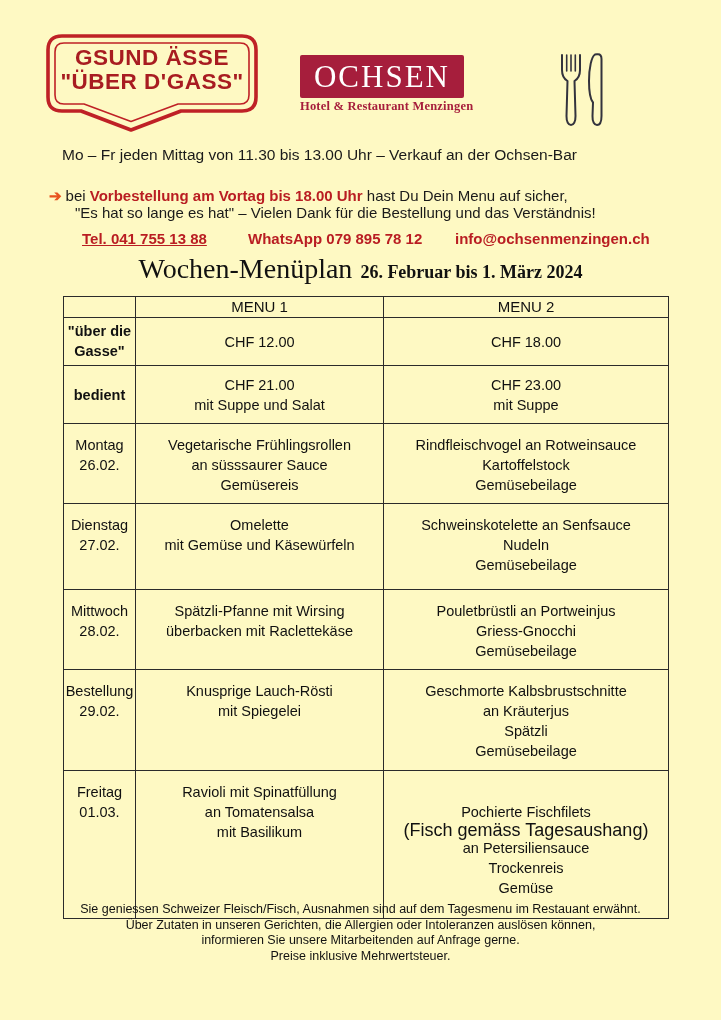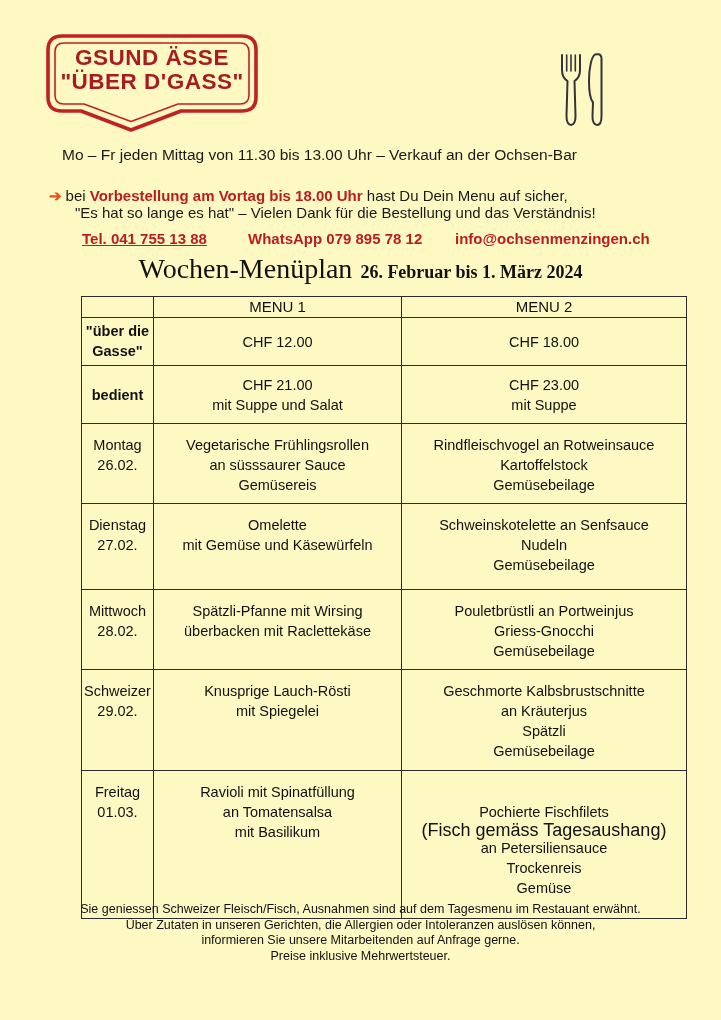--- a/index.html
+++ b/index.html
@@ -46,21 +46,21 @@
   .c-wa{left:248px;}
   .c-mail{left:455px;}
   
   .title{position:absolute;left:0;top:253px;width:721px;text-align:center;white-space:nowrap;color:#111;font-family:Liberation Serif, serif;}
   .title .main{font-size:28px;font-weight:normal;}
   .title .dates{font-size:18px;font-weight:bold;margin-left:8px;}
   
   table.menu{
     position:absolute;left:63px;top:296px;width:605px;
     border-collapse:collapse;table-layout:fixed;
-    font-size:14.5px;color:#111;margin-left:18px;
+    font-size:14.5px;color:#111;
   }
   table.menu td{
     border:1.5px solid #2b2b2b;
     padding:0;vertical-align:middle;text-align:center;
     white-space:pre-line;line-height:20px;overflow:hidden;
   }
   tr.hdr-row td{height:18px;font-size:15px;line-height:16px;padding:1px 0;}
   tr.r-gasse{height:48px;}
   tr.r-bedient{height:58px;}
   td.lbl{font-weight:bold;}
@@ -84,20 +84,24 @@
     <svg class="bubble-svg" width="218" height="102" viewBox="0 0 218 102">
       <path d="M 16 2 H 196 Q 210 2 210 16 V 63 Q 210 77 196 77 H 135 L 85 96 L 35 77 H 16 Q 2 77 2 63 V 16 Q 2 2 16 2 Z" fill="none" stroke="#bf2126" stroke-width="3.6" stroke-linejoin="round"></path>
       <path d="M 18 9 H 194 Q 203 9 203 18 V 61 Q 203 70 194 70 H 132 L 85 87.5 L 38 70 H 18 Q 9 70 9 61 V 18 Q 9 9 18 9 Z" fill="none" stroke="#bf2126" stroke-width="1.6" stroke-linejoin="round"></path>
     </svg>
     <div class="bubble-text">
       <div>GSUND ÄSSE</div>
       <div>"ÜBER D'GASS"</div>
     </div>
   </div>
 
+  <div class="brand">
+    <div class="brand-box">OCHSEN</div>
+    <div class="brand-sub">Hotel &amp; Restaurant Menzingen</div>
+  </div>
 
   <svg class="cutlery" width="52" height="80" viewBox="0 0 52 80">
     <g fill="#ffffff" stroke="#33333d" stroke-width="2" stroke-linejoin="round" stroke-linecap="round">
       <path d="M 6 5 L 6 20 C 6 26 9 29.5 11.5 31 L 10.5 66 C 10.4 72 12.5 75 15 75 C 17.5 75 19.6 72 19.5 66 L 18.5 31 C 21 29.5 24 26 24 20 L 24 5" fill="none"></path>
       <path d="M 10.7 5 V 21" fill="none" stroke-width="1.6"></path>
       <path d="M 15 5 V 21" fill="none" stroke-width="1.6"></path>
       <path d="M 19.3 5 V 21" fill="none" stroke-width="1.6"></path>
       <path d="M 39 4.5 C 35.5 6.5 33 18 33 31 C 33 43 34.5 49.5 37 52.5 L 36.5 66 C 36.3 72 38.5 75 41 75 C 43.5 75 45.5 72 45.5 66 V 9 C 45.5 6 44 4.2 42 4.2 C 41 4.2 40 4 39 4.5 Z" fill="none"></path>
     </g>
   </svg>
@@ -174,21 +178,21 @@
         <td class="day"><span>Mittwoch</span>
 <span>28.02.</span></td>
         <td>Spätzli-Pfanne mit Wirsing
 überbacken mit Raclettekäse</td>
         <td>Pouletbrüstli an Portweinjus
 Griess-Gnocchi
 Gemüsebeilage</td>
       </tr>
 
       <tr class="dayrow" style="height:101px">
-        <td class="day"><span>Schweizer</span>
+        <td class="day"><span>Bestellung</span>
 <span>29.02.</span></td>
         <td>Knusprige Lauch-Rösti
 mit Spiegelei</td>
         <td>Geschmorte Kalbsbrustschnitte
 an Kräuterjus
 Spätzli
 Gemüsebeilage</td>
       </tr>
 
       <tr class="dayrow" style="height:112px">

